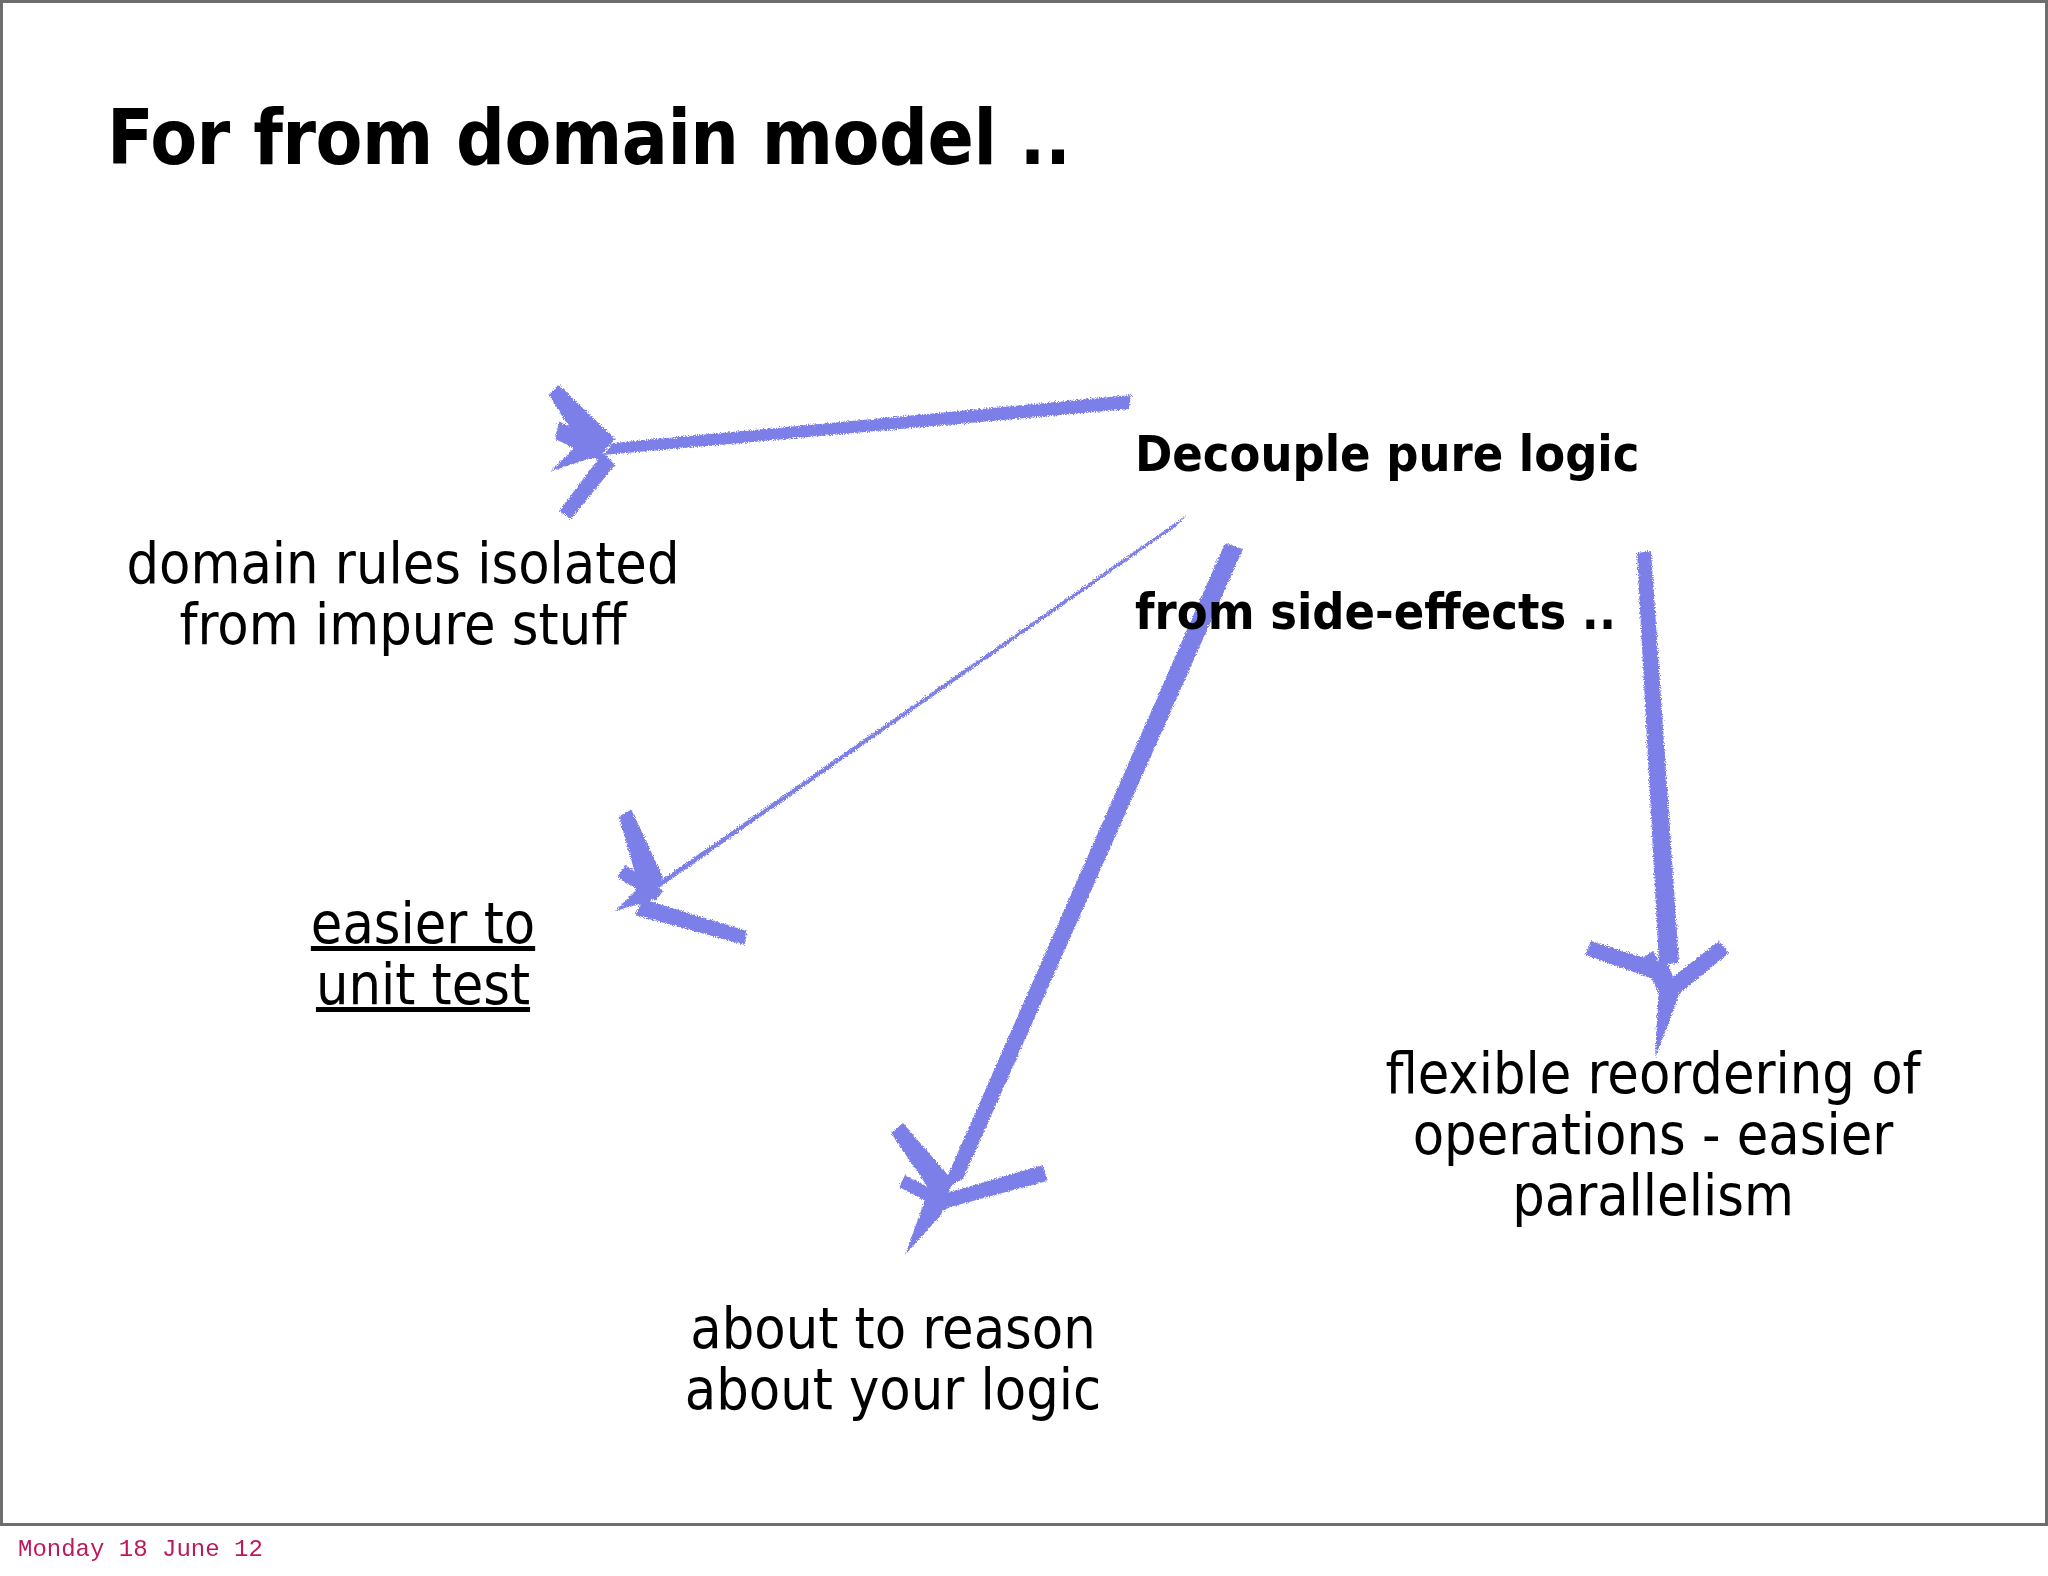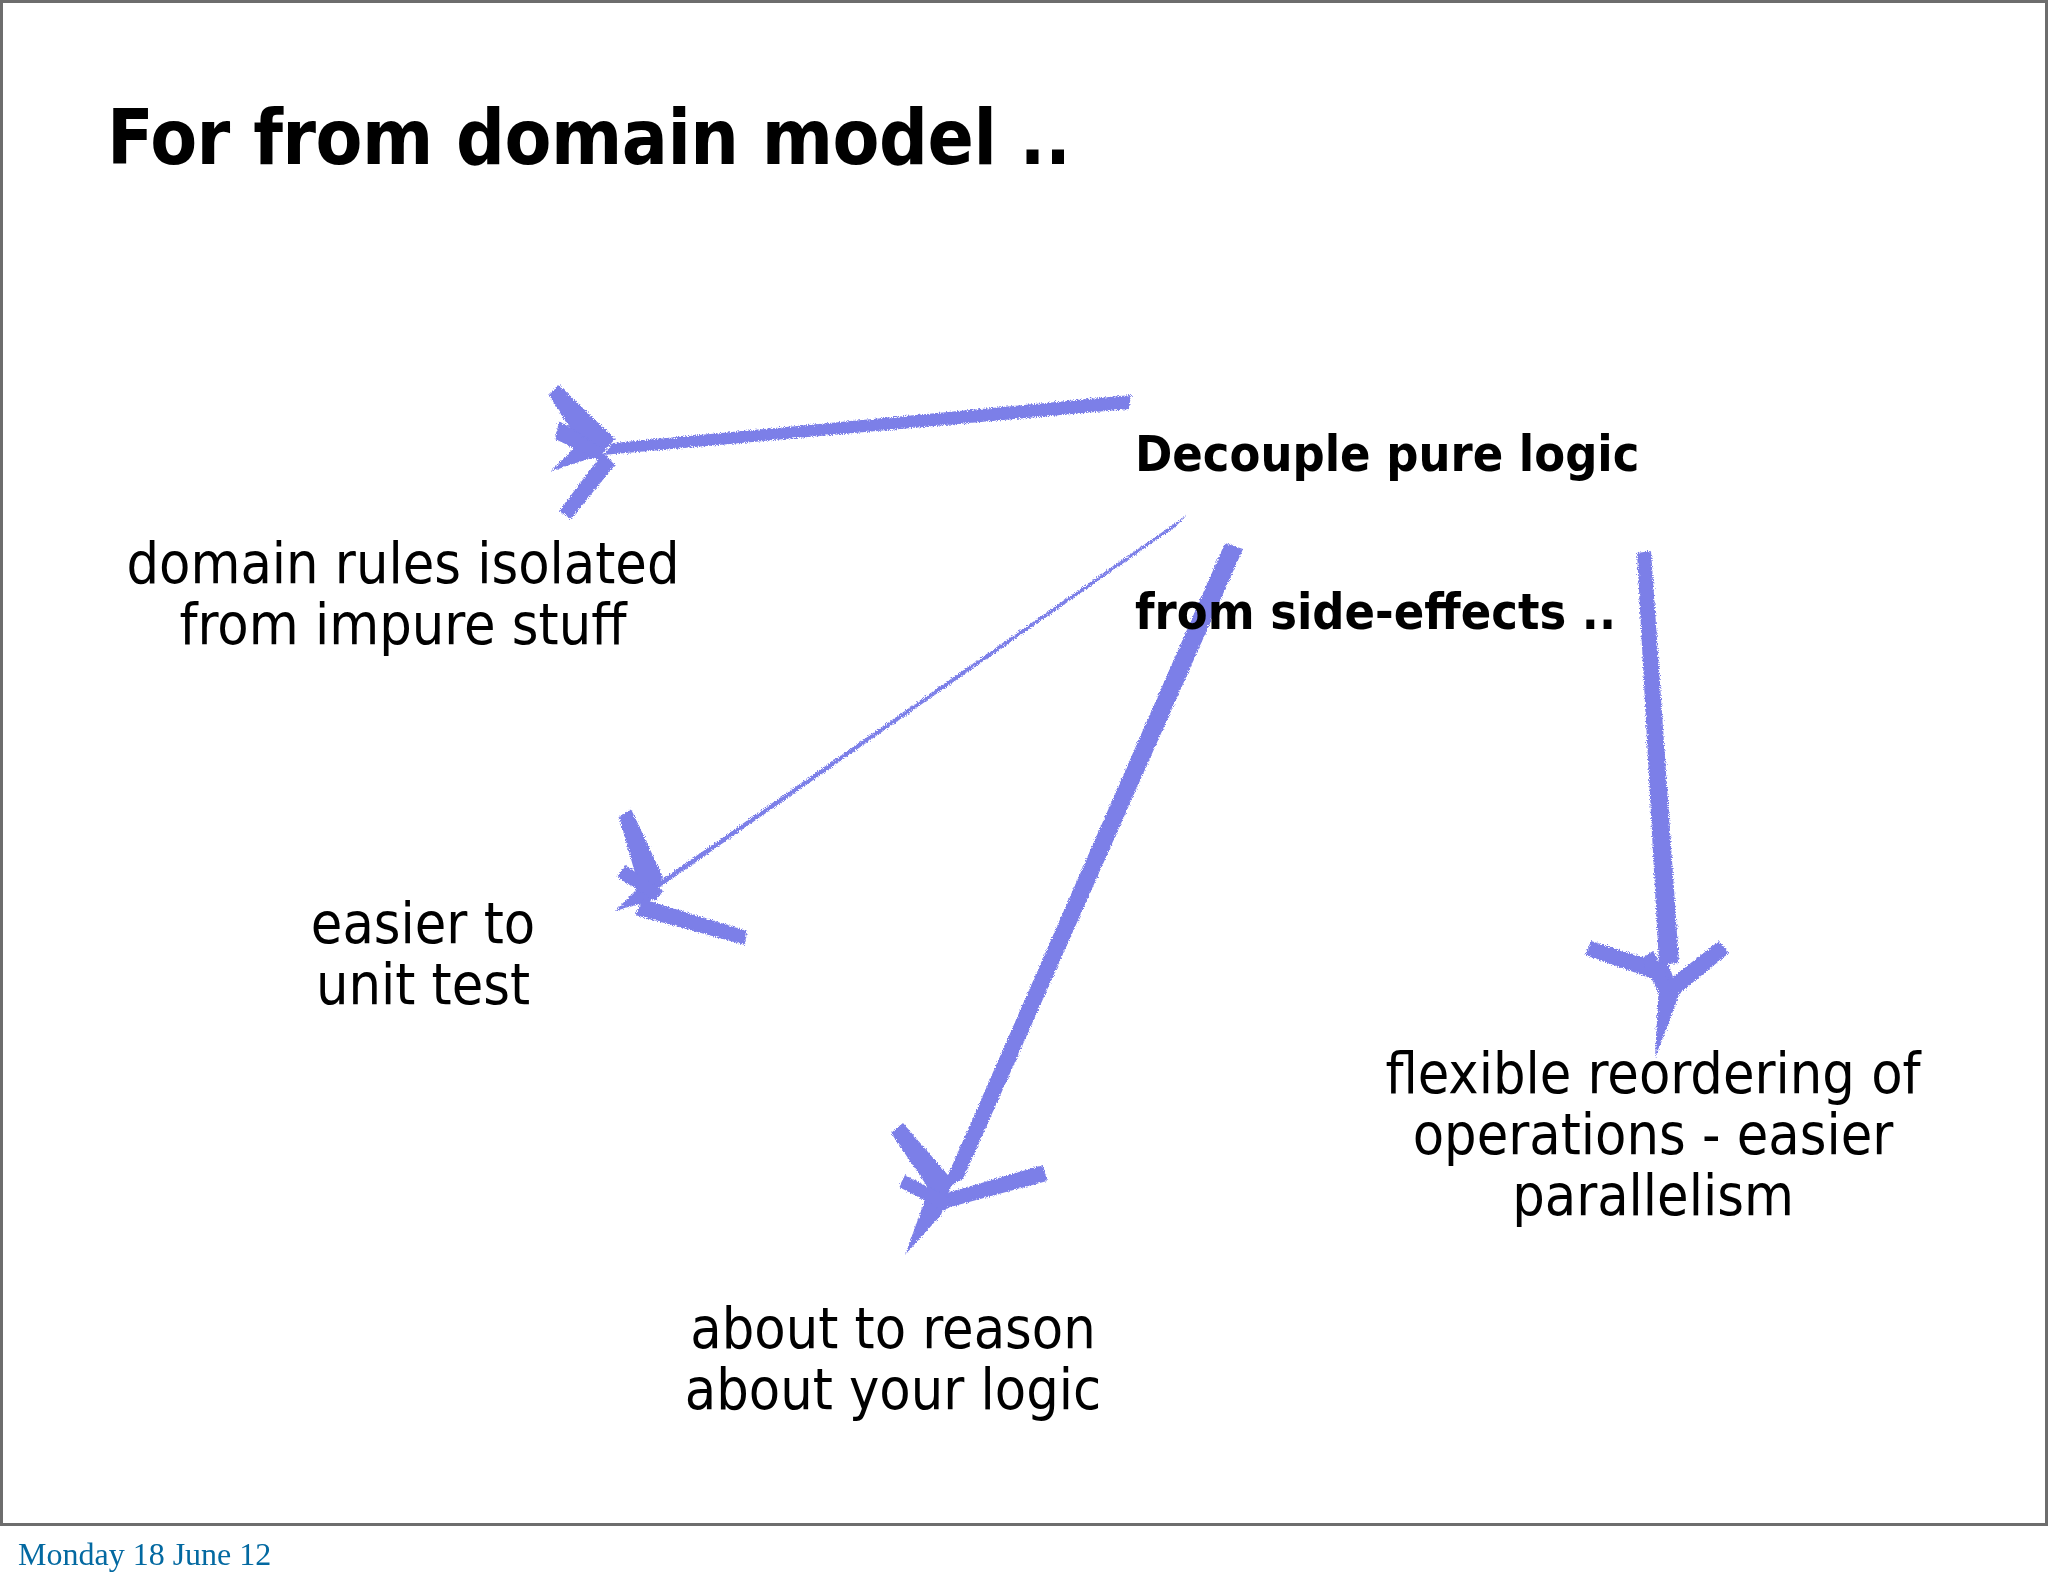--- a/index.html
+++ b/index.html
@@ -69,20 +69,21 @@
   }
   #label-domain-rules {
     left: 10px;
     top: 530px;
     width: 780px;
   }
   #label-unit-test {
     left: 180px;
     top: 890px;
     width: 480px;
+    text-decoration: underline;
   }
   #label-reason {
     left: 580px;
     top: 1295px;
     width: 620px;
   }
   #label-parallelism {
     left: 1250px;
     top: 1040px;
     width: 800px;
@@ -94,23 +95,23 @@
     left: 0;
     top: 1526px;
     width: 2048px;
     height: 50px;
     background: #ffffff;
   }
   #footer-date {
     position: absolute;
     left: 18px;
     top: 10px;
-    font-family: Liberation Serif, serif;
-    font-size: 32px;
-    color: #0369a1;
+    font-family: Liberation Mono, monospace;
+    font-size: 24px;
+    color: #be185d;
     white-space: pre;
   }
 
   
   #arrows {
     position: absolute;
     left: 0;
     top: 0;
     width: 2048px;
     height: 1526px;

